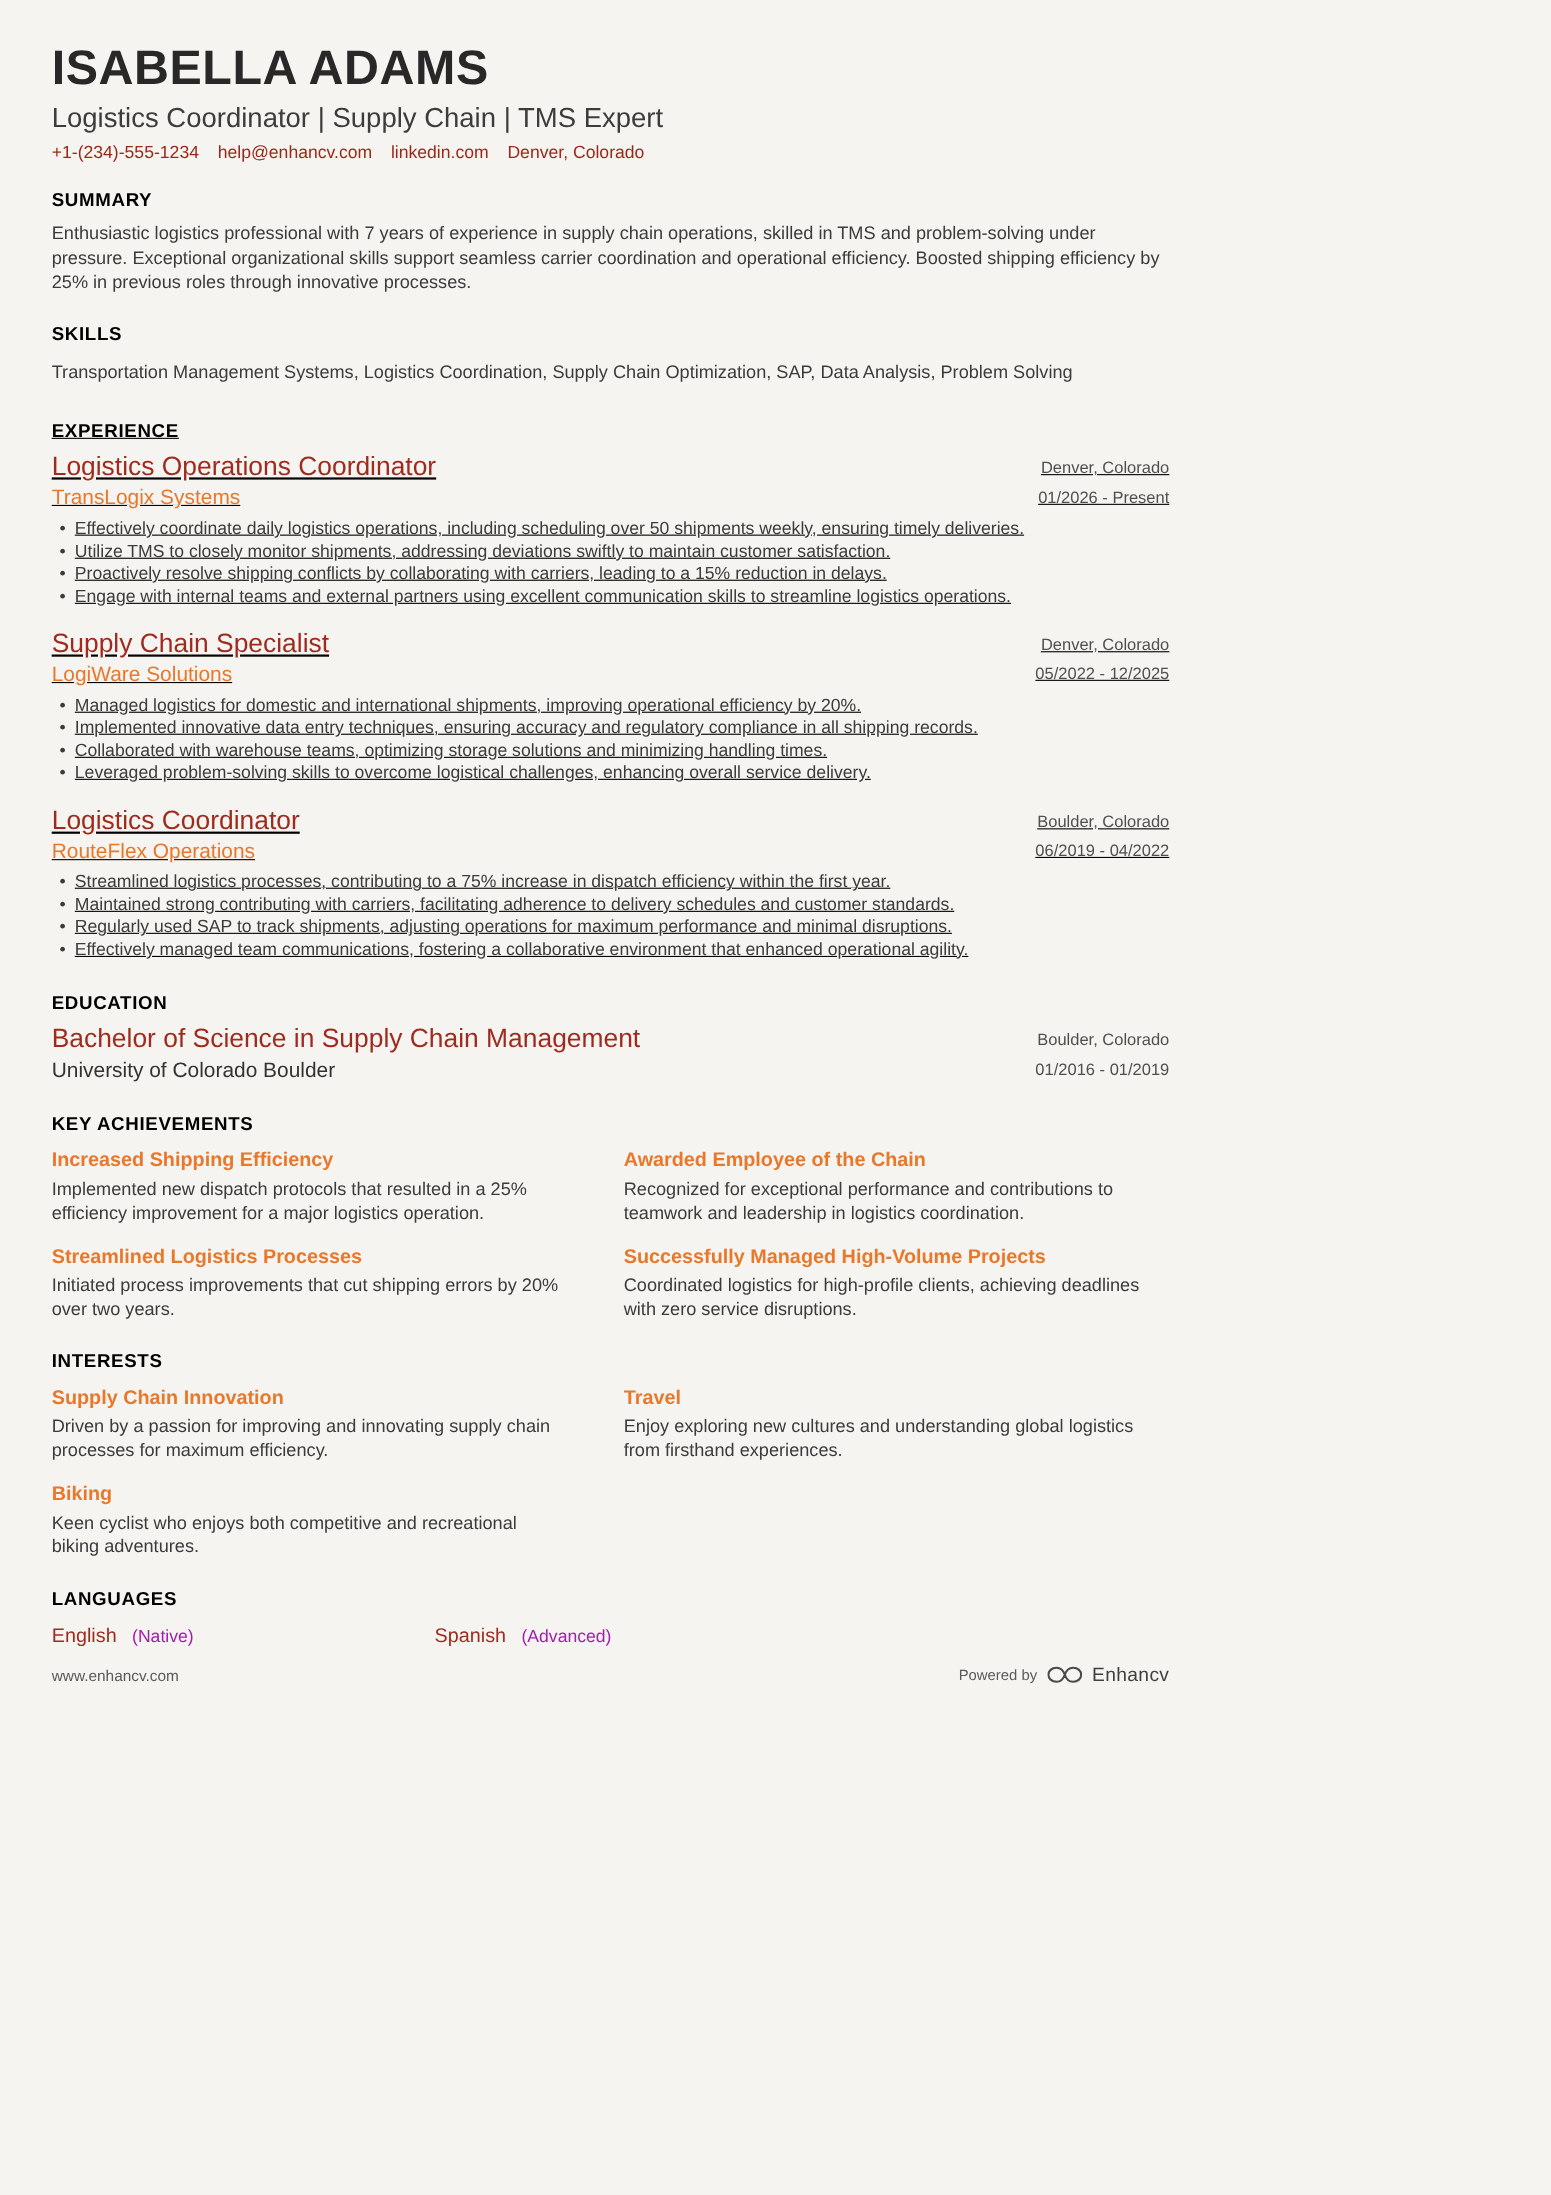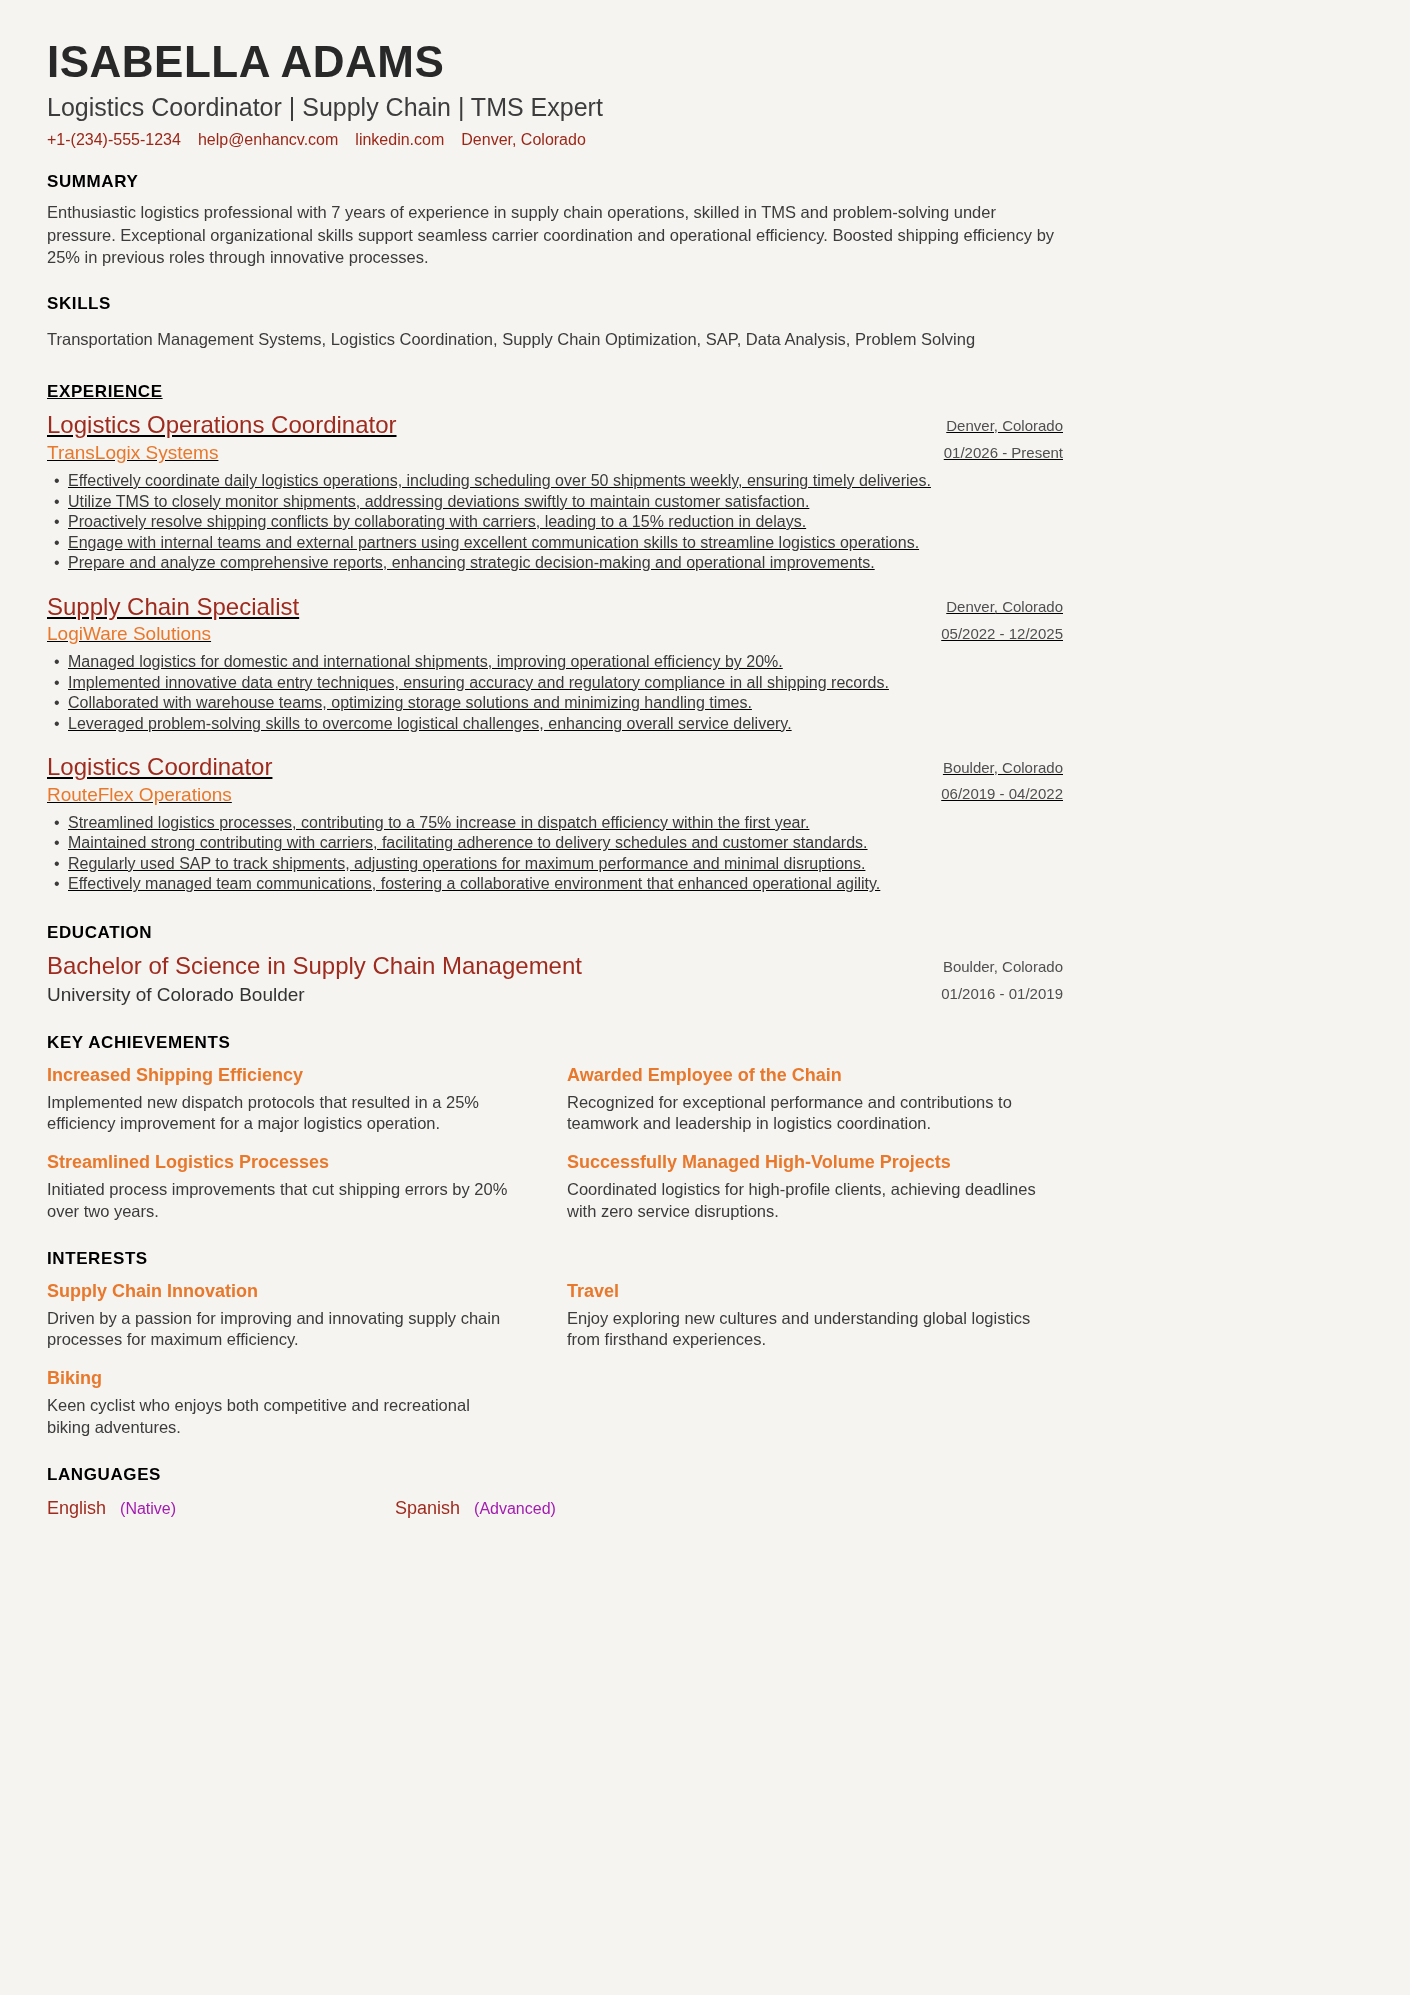--- a/index.html
+++ b/index.html
@@ -188,21 +188,20 @@
         </div>
         <div class="job-row">
           <div class="company">TransLogix Systems</div>
           <span class="meta">01/2026 - Present</span>
         </div>
         <ul class="bullets">
           <li>Effectively coordinate daily logistics operations, including scheduling over 50 shipments weekly, ensuring timely deliveries.</li>
           <li>Utilize TMS to closely monitor shipments, addressing deviations swiftly to maintain customer satisfaction.</li>
           <li>Proactively resolve shipping conflicts by collaborating with carriers, leading to a 15% reduction in delays.</li>
           <li>Engage with internal teams and external partners using excellent communication skills to streamline logistics operations.</li>
-          <li>Prepare and analyze comprehensive reports, enhancing strategic decision-making and operational improvements.</li>
         </ul>
       </article>
 
       <article class="job">
         <div class="job-row">
           <h3 class="job-title">Supply Chain Specialist</h3>
           <span class="meta">Denver, Colorado</span>
         </div>
         <div class="job-row">
           <div class="company">LogiWare Solutions</div>
@@ -296,13 +295,23 @@
           <span class="lang-level">(Native)</span>
         </div>
         <div class="lang-item">
           <span class="lang-name">Spanish</span>
           <span class="lang-level">(Advanced)</span>
         </div>
       </div>
     </section>
   </div>
 
+  <div class="footer">
+    <span>www.enhancv.com</span>
+    <div class="powered">
+      <span class="powered-label">Powered by</span>
+      <svg class="logo" width="32" height="17" viewBox="0 0 30 16">
+        <path d="M8 2 C3.6 2 1 4.9 1 8 C1 11.1 3.6 14 8 14 C12 14 14 11 15 8 C16 5 18 2 22 2 C26.4 2 29 4.9 29 8 C29 11.1 26.4 14 22 14 C18 14 16 11 15 8 C14 5 12 2 8 2 Z" fill="none" stroke="#4a4a4a" stroke-width="1.8"></path>
+      </svg>
+      <span class="brand">Enhancv</span>
+    </div>
+  </div>
 </div>
 
 </body></html>

